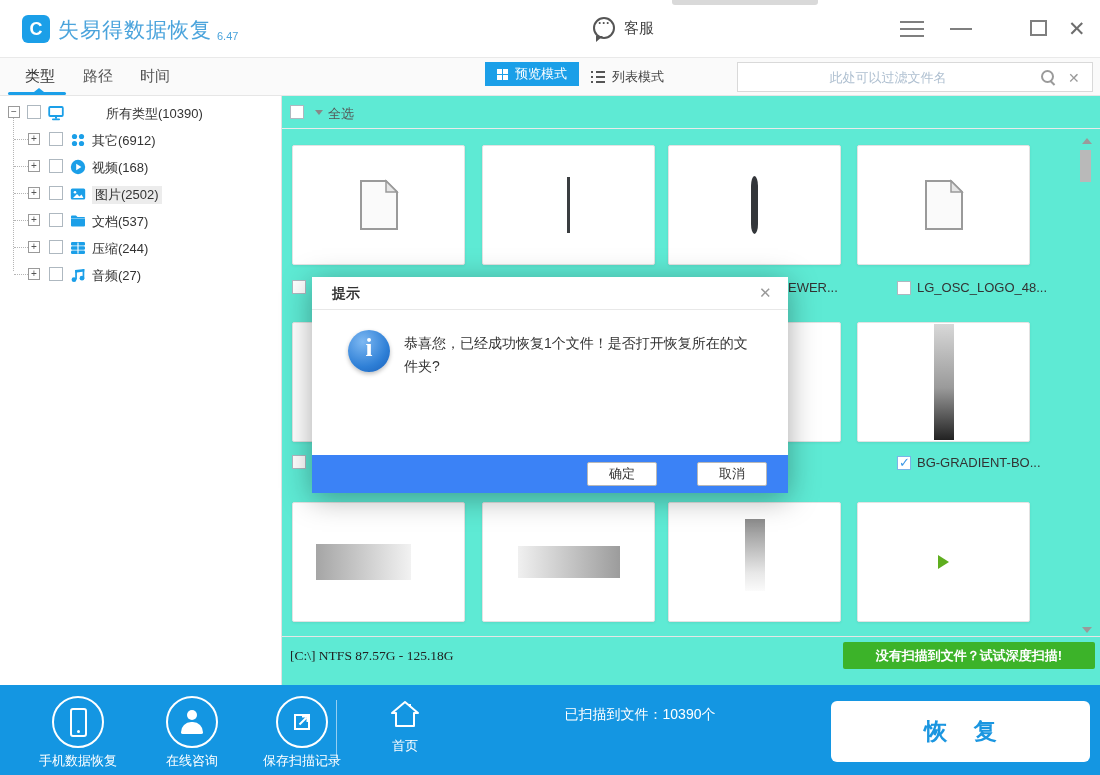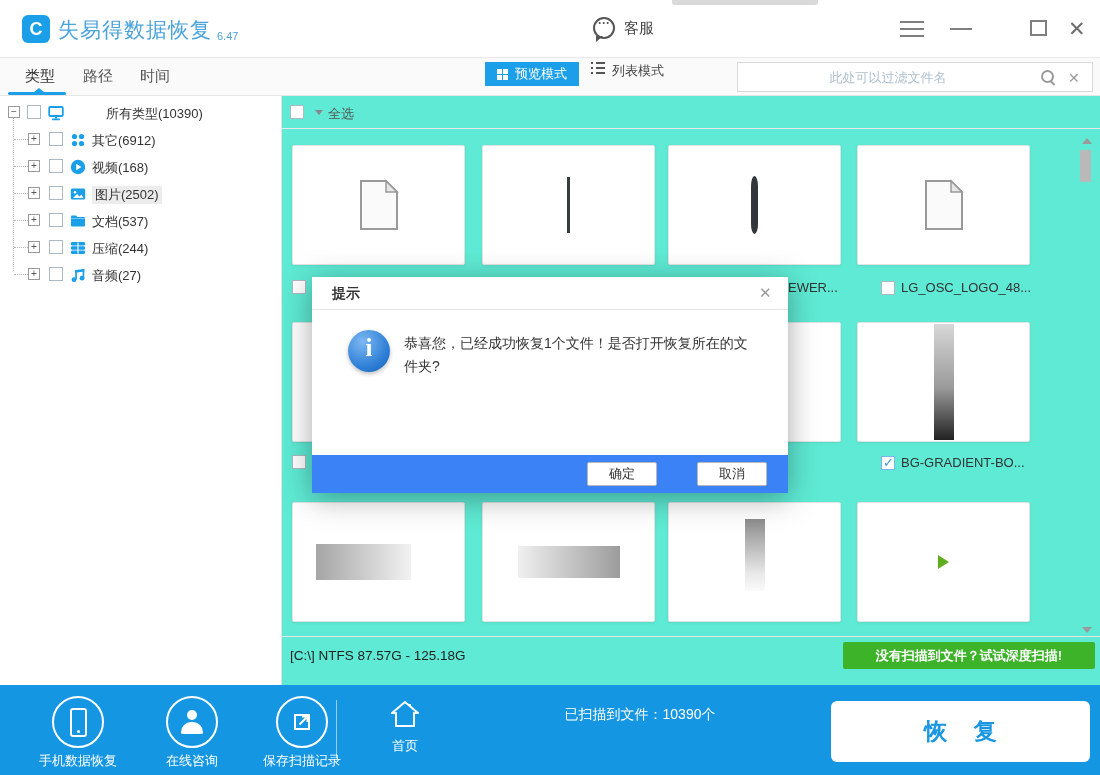--- a/index.html
+++ b/index.html
@@ -30,21 +30,21 @@
   
   .tabbar { position:absolute; left:0; top:58px; width:1100px; height:38px; background:#fafafa; border-bottom:1px solid #e6e6e6; }
   .tab { position:absolute; top:9px; font-size:15px; color:#555; cursor:pointer; }
   .tab.active { color:#333; }
   .tab-types { left:25px; } .tab-paths { left:83px; } .tab-time { left:140px; }
   .tab-indicator { position:absolute; left:8px; bottom:0; width:58px; height:3px; background:#1b9fe8; border-radius:2px; }
   .tab-indicator::after { content:""; position:absolute; left:26px; top:-4px; border-left:5px solid transparent; border-right:5px solid transparent; border-bottom:4px solid #1b9fe8; }
   .preview-btn { position:absolute; left:485px; top:4px; height:24px; padding:0 12px; background:#1b9fe8; color:#fff; font-size:13px; display:flex; align-items:center; gap:7px; cursor:pointer; }
   .grid-ic { width:11px; height:11px; display:grid; grid-template-columns:5px 5px; grid-template-rows:5px 5px; gap:1px; }
   .grid-ic i { background:#fff; }
-  .list-btn { position:absolute; left:591px; top:4px; height:30px; display:flex; align-items:flex-start; gap:7px; font-size:13px; color:#444; cursor:pointer; }
+  .list-btn { position:absolute; left:591px; top:4px; height:30px; display:flex; align-items:center; gap:7px; font-size:13px; color:#444; cursor:pointer; }
   .list-ic { width:14px; height:12px; display:flex; flex-direction:column; justify-content:space-between; }
   .list-ic i { height:2px; background:#555; position:relative; margin-left:5px; }
   .list-ic i::before { content:""; position:absolute; left:-5px; top:0; width:2px; height:2px; background:#555; }
   .searchbox { position:absolute; left:737px; top:4px; width:356px; height:30px; border:1px solid #d9d9d9; background:#fff; display:flex; align-items:center; padding:0 10px; gap:12px; }
   .searchbox input { flex:1; border:none; outline:none; font-size:13px; color:#333; text-align:center; font-family:inherit; }
   .searchbox input::placeholder { color:#aebfd0; }
   .mag { position:relative; width:16px; height:16px; cursor:pointer; }
   .mag::before { content:""; position:absolute; left:1px; top:1px; width:9px; height:9px; border:2px solid #9a9a9a; border-radius:50%; }
   .mag::after { content:""; position:absolute; left:11px; top:11px; width:6px; height:2px; background:#9a9a9a; transform:rotate(45deg); transform-origin:0 0; }
   .clear-x { position:relative; width:14px; height:16px; cursor:pointer; }
@@ -78,26 +78,26 @@
   .ry1 { top:49px; } .ry2 { top:226px; } .ry3 { top:406px; }
   .vline1 { width:3px; height:56px; background:#3a3d40; }
   .vline2 { width:7px; height:58px; background:#33363a; border-radius:50% / 10px; }
   .gradv { width:20px; height:116px; background:linear-gradient(180deg,#d8d8d8 0%,#9a9a9a 55%,#222 100%); }
   .gradh1 { width:95px; height:36px; background:linear-gradient(90deg,#a5a5a5,#f2f2f2); margin-right:30px; }
   .gradh2 { width:102px; height:32px; background:linear-gradient(90deg,#f0f0f0,#9c9c9c); }
   .gradv2 { width:20px; height:72px; background:linear-gradient(180deg,#8c8c8c,#e8e8e8 75%,#fbfbfb); margin-bottom:14px; }
   .ptri { width:0; height:0; border-left:11px solid #5fae1f; border-top:7px solid transparent; border-bottom:7px solid transparent; }
   .name-row { position:absolute; display:flex; align-items:center; gap:6px; font-size:13px; color:#333; white-space:nowrap; }
   .nr1 { top:184px; } .nr2 { top:359px; }
-  .nx1 { left:10px; } .nx3t { left:506px; } .nx4 { left:575px;padding-left:24px; }
+  .nx1 { left:10px; } .nx3t { left:506px; } .nx4 { left:591px;padding-left:24px; }
   .sb-up { position:absolute; left:800px; top:42px; border-left:5px solid transparent; border-right:5px solid transparent; border-bottom:6px solid #9a9a9a; cursor:pointer; }
   .sb-thumb { position:absolute; left:798px; top:54px; width:11px; height:32px; background:#b9b9b9; cursor:pointer; }
   .sb-down { position:absolute; left:800px; top:531px; border-left:5px solid transparent; border-right:5px solid transparent; border-top:6px solid #9a9a9a; cursor:pointer; }
   .grid-divider { position:absolute; left:0; top:540px; width:818px; border-top:1px solid #e6e6e6; }
-  .drive-info { position:absolute; left:8px; top:552px; font-size:13.5px; color:#222; }
+  .drive-info { position:absolute; left:8px; top:552px; font-size:13.5px; color:#222;font-family:Liberation Serif, serif; }
   .deepscan-btn { position:absolute; left:561px; top:546px; width:252px; height:27px; background:#3cb329; color:#fff; font-size:13px; font-weight:bold; display:flex; align-items:center; justify-content:center; border-radius:2px; cursor:pointer; }
 
   
   .footer { position:absolute; left:0; top:685px; width:1100px; height:90px; background:#1496e2; }
   .f-action { position:absolute; top:11px; width:112px; text-align:center; cursor:pointer; color:#fff; }
   .fa1 { left:22px; } .fa2 { left:136px; } .fa3 { left:246px; }
   .f-circle { width:52px; height:52px; border:2px solid #fff; border-radius:50%; margin:0 auto; display:flex; align-items:center; justify-content:center; }
   .f-label { font-size:13px; margin-top:4px; }
   .ic-phone { position:relative; width:17px; height:29px; border:2px solid #fff; border-radius:3px; }
   .ic-phone::after { content:""; position:absolute; left:5px; bottom:2px; width:3px; height:3px; background:#fff; border-radius:50%; }

